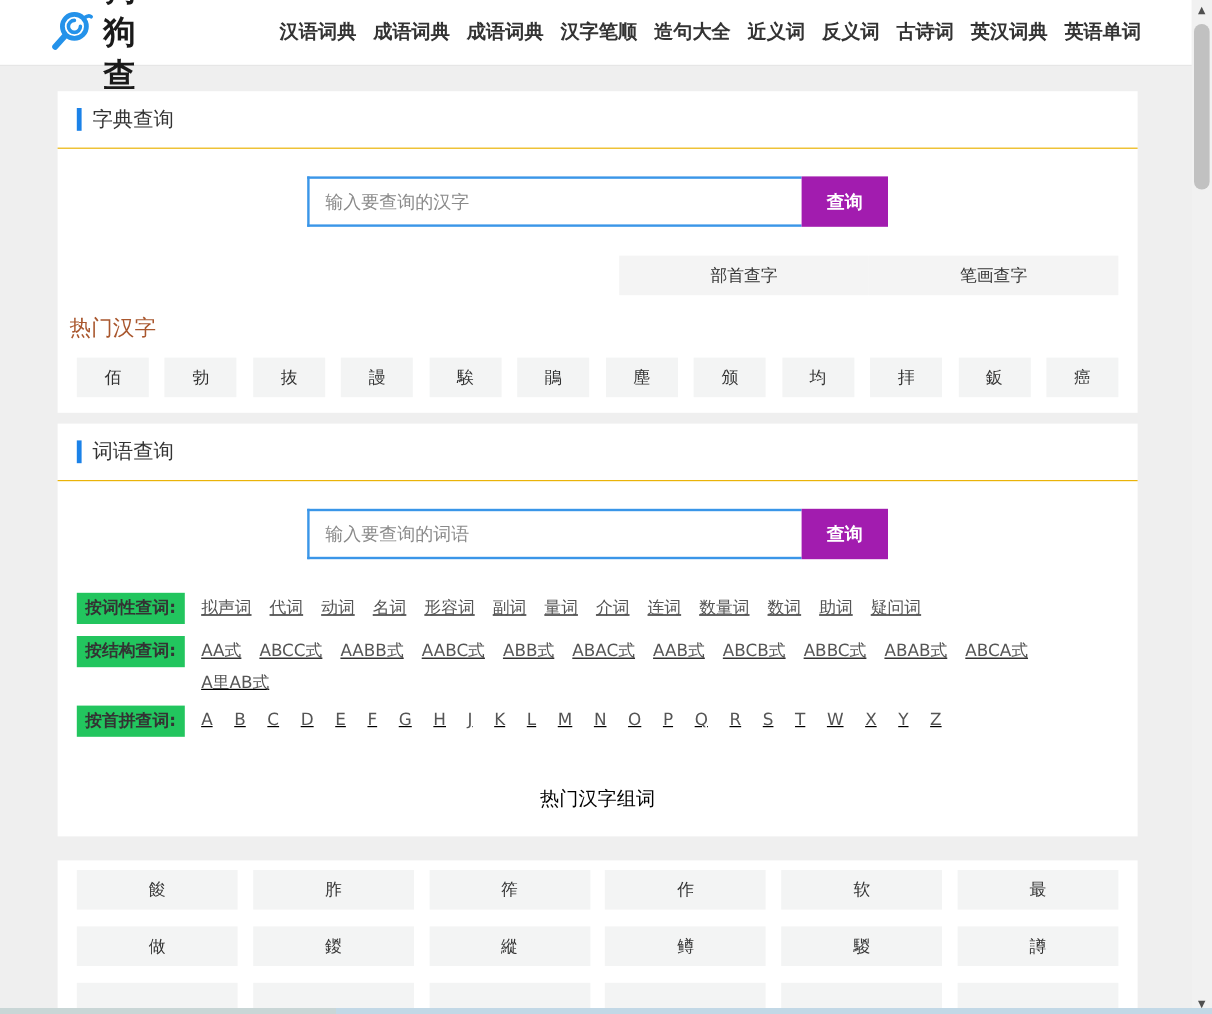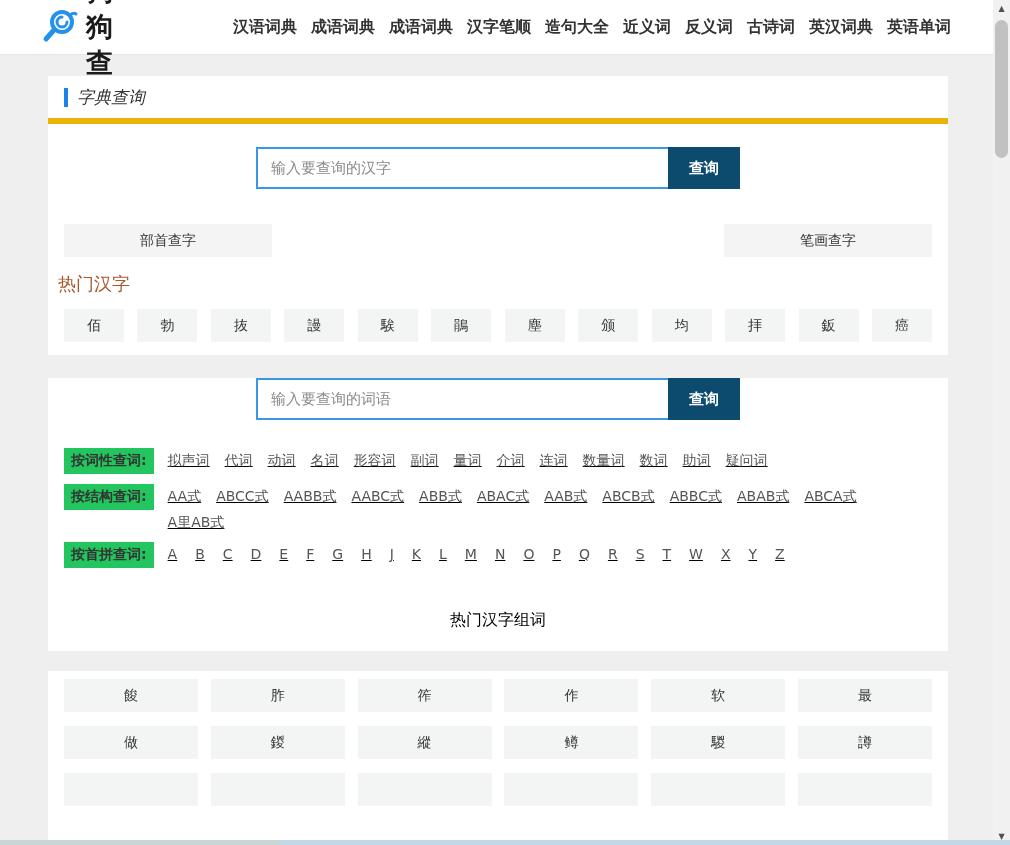--- a/index.html
+++ b/index.html
@@ -13,32 +13,32 @@
   .nav-links { display:flex; margin-left:118px; gap:14px; }
   .nav-link { font-size:16px; font-weight:700; color:#333; white-space:nowrap; cursor:pointer; }
 
   
   .content { padding:0 62px 0 48px; }
   .card { background:#fff; width:900px; }
   .card1 { margin-top:21px; padding-bottom:13px; }
   .card2 { margin-top:9px; padding-bottom:20px; }
   .card3 { margin-top:20px; padding:8px 16px 0 16px; height:200px; }
 
-  .sec-header { height:48px; display:flex; align-items:center; padding-left:16px; border-bottom:6px solid #eab308;font-style:italic; }
+  .sec-header { height:48px; display:flex; align-items:center; padding-left:16px; border-bottom:1px solid #eab308; }
   .sec-bar { width:4px; height:19px; background:#1b82e8; margin-right:9px; }
   .sec-title { font-size:17px; color:#333; }
 
   
   .search-row { display:flex; justify-content:center; margin-top:23px; }
   .search-input { width:412px; height:42px; border:2px solid #3a96e8; border-right:none; padding:0 13px; font-size:15px; color:#333; outline:none; font-family:inherit; }
   .search-input::placeholder { color:#8a8a8a; }
-  .search-btn { width:72px; height:42px; background:#0c4a6e; color:#fff; font-size:15px; font-weight:700; border:none; cursor:pointer; font-family:inherit; }
-
-  
-  .methods { display:flex; justify-content:space-between; margin:35px 16px 0 16px; }
+  .search-btn { width:72px; height:42px; background:#a21caf; color:#fff; font-size:15px; font-weight:700; border:none; cursor:pointer; font-family:inherit; }
+
+  
+  .methods { display:flex; justify-content:flex-end; margin:24px 16px 0 16px; }
   .method-btn { width:208px; height:33px; background:#f4f4f4; border:none; font-size:14px; color:#333; cursor:pointer; font-family:inherit; }
 
   .hot-label { margin:15px 0 0 10px; font-size:18px; color:#a9572e; }
 
   .hot-chars { display:flex; justify-content:space-between; margin:13px 16px 0 16px; }
   .char-btn { width:60px; height:33px; background:#f3f4f4; border:none; font-size:14px; color:#333; cursor:pointer; font-family:inherit; }
 
   
   .filters { margin:28px 16px 0 16px; display:flex; flex-direction:column; gap:10px; }
   .filter-row { display:flex; align-items:flex-start; }
@@ -120,20 +120,24 @@
         <button class="char-btn">塵</button>
         <button class="char-btn">颁</button>
         <button class="char-btn">均</button>
         <button class="char-btn">拝</button>
         <button class="char-btn">鈑</button>
         <button class="char-btn">癌</button>
       </div>
   </div>
 
   <div class="card card2">
+    <div class="sec-header">
+      <span class="sec-bar"></span>
+      <span class="sec-title">词语查询</span>
+    </div>
     <div class="search-row">
       <input class="search-input" type="text" placeholder="输入要查询的词语" style="">
       <button class="search-btn">查询</button>
     </div>
     <div class="filters">
       <div class="filter-row">
         <span class="filter-label">按词性查词:</span>
         <div class="filter-items">
 
         <span class="filter-item">拟声词</span>

